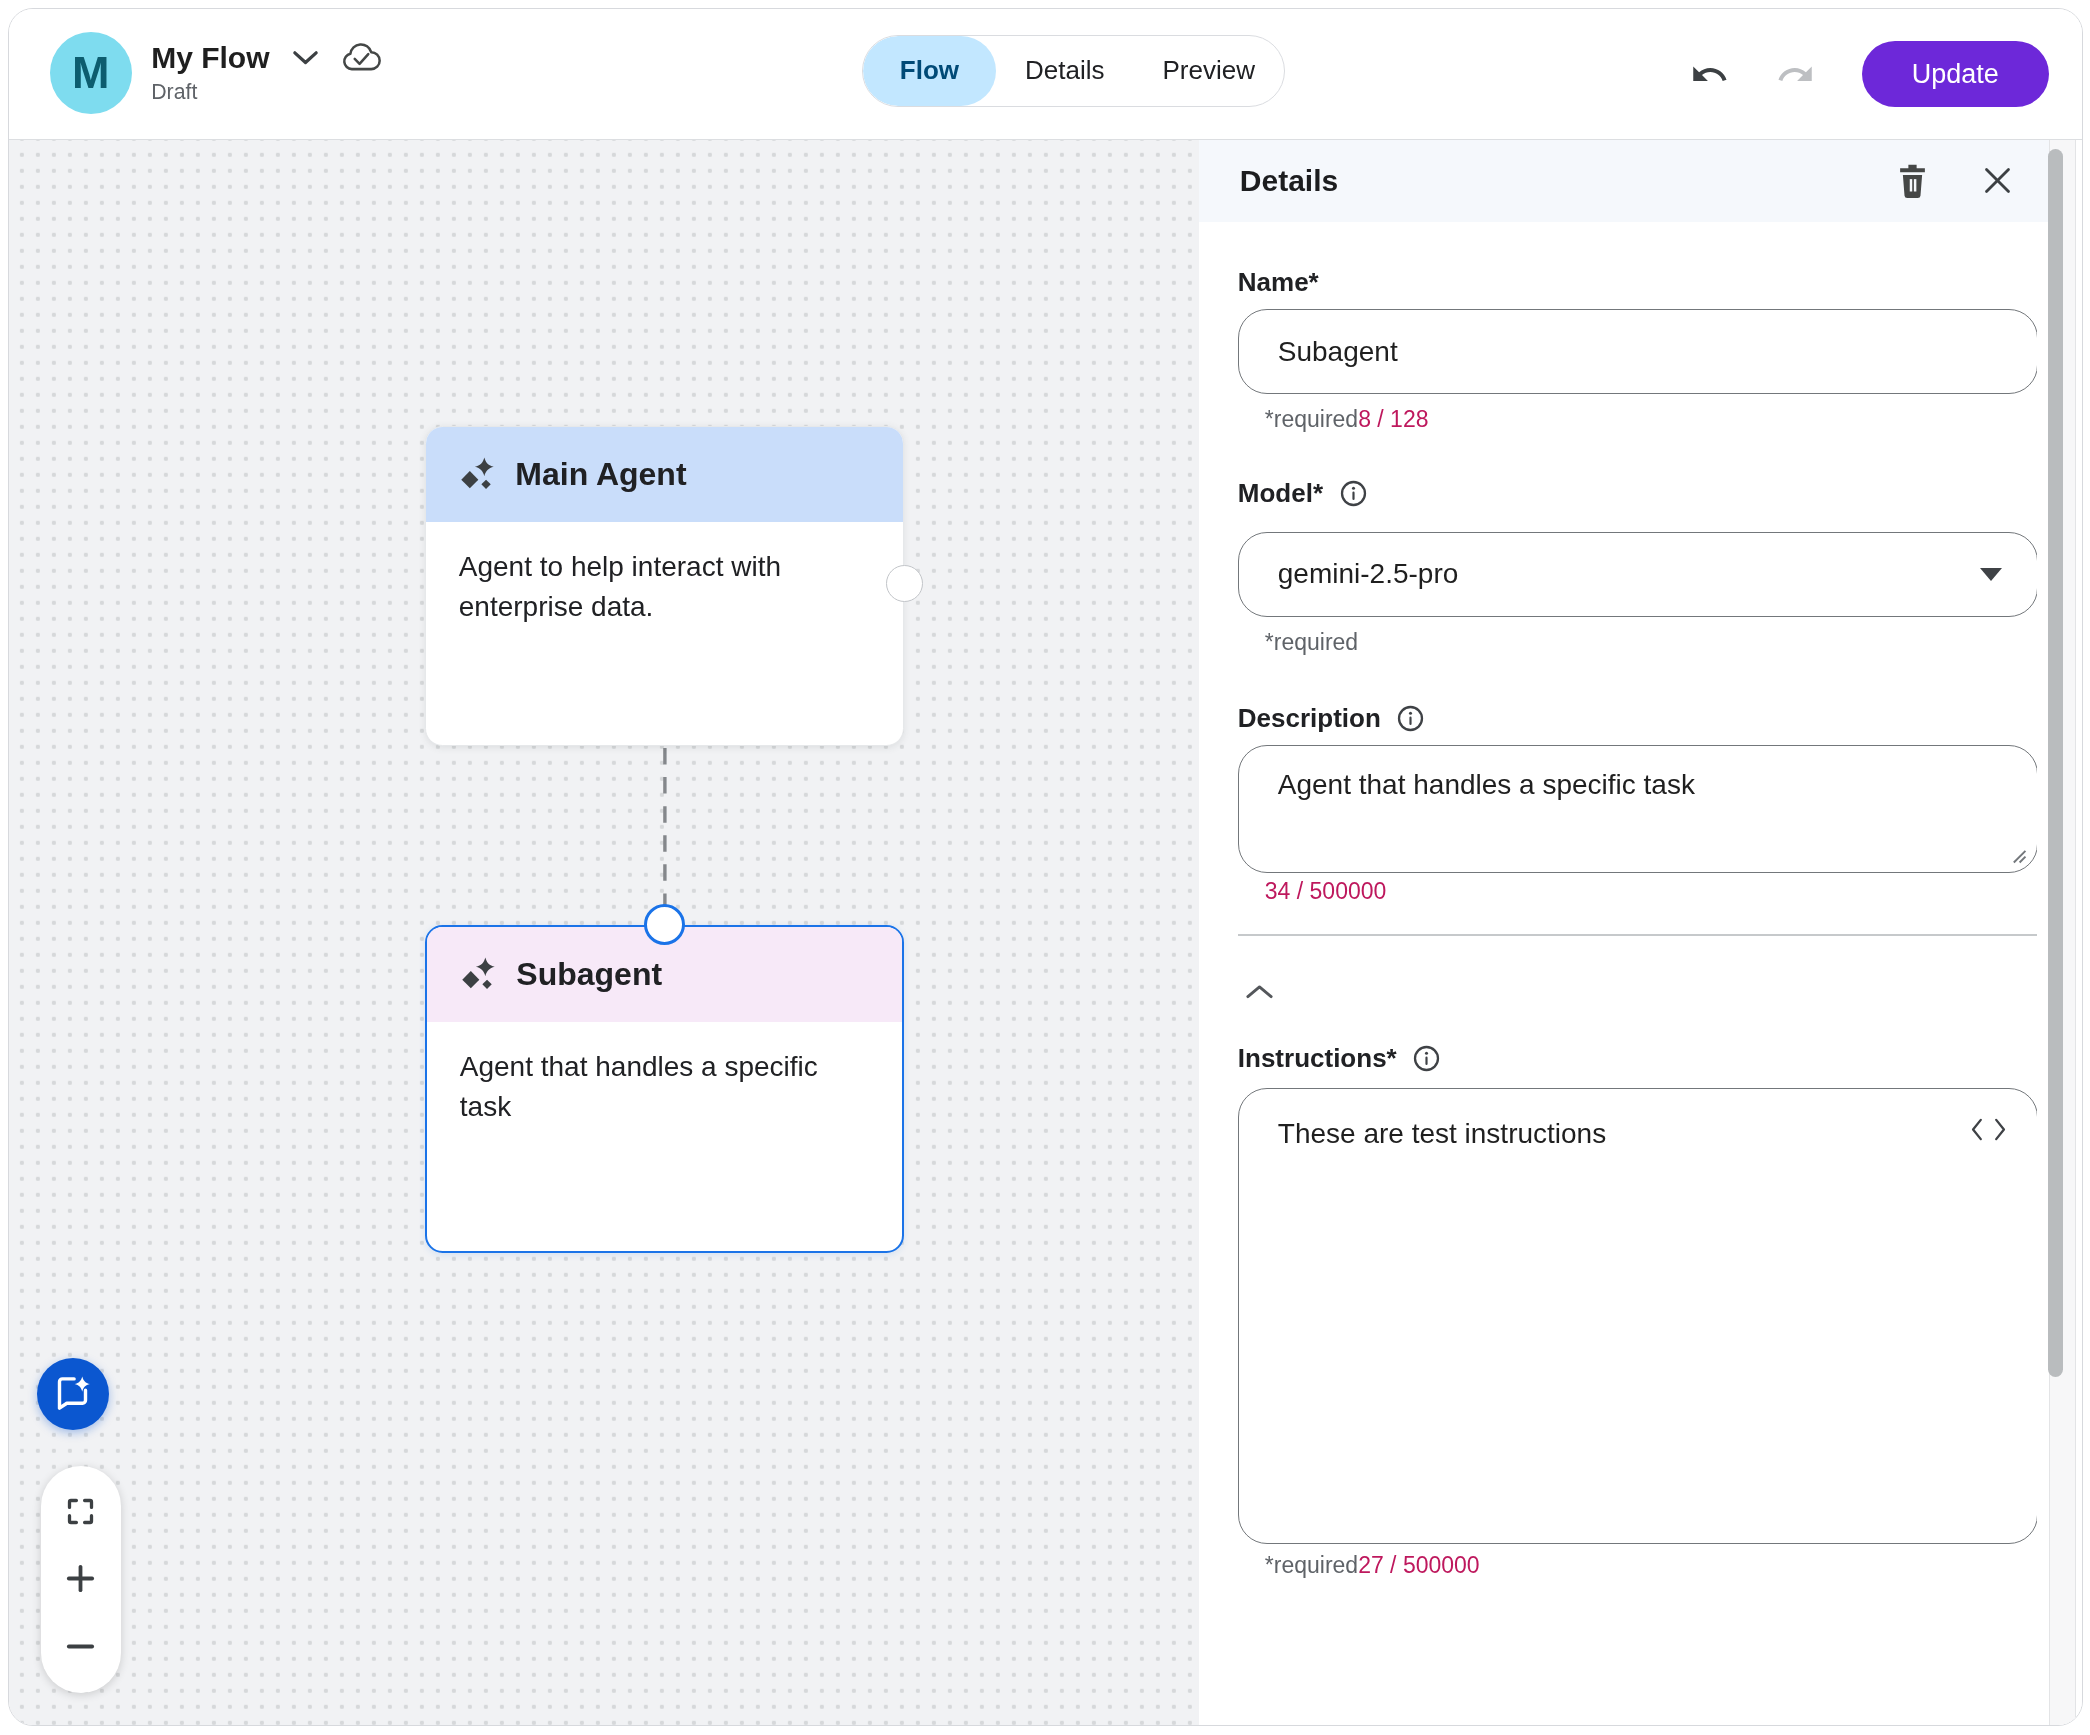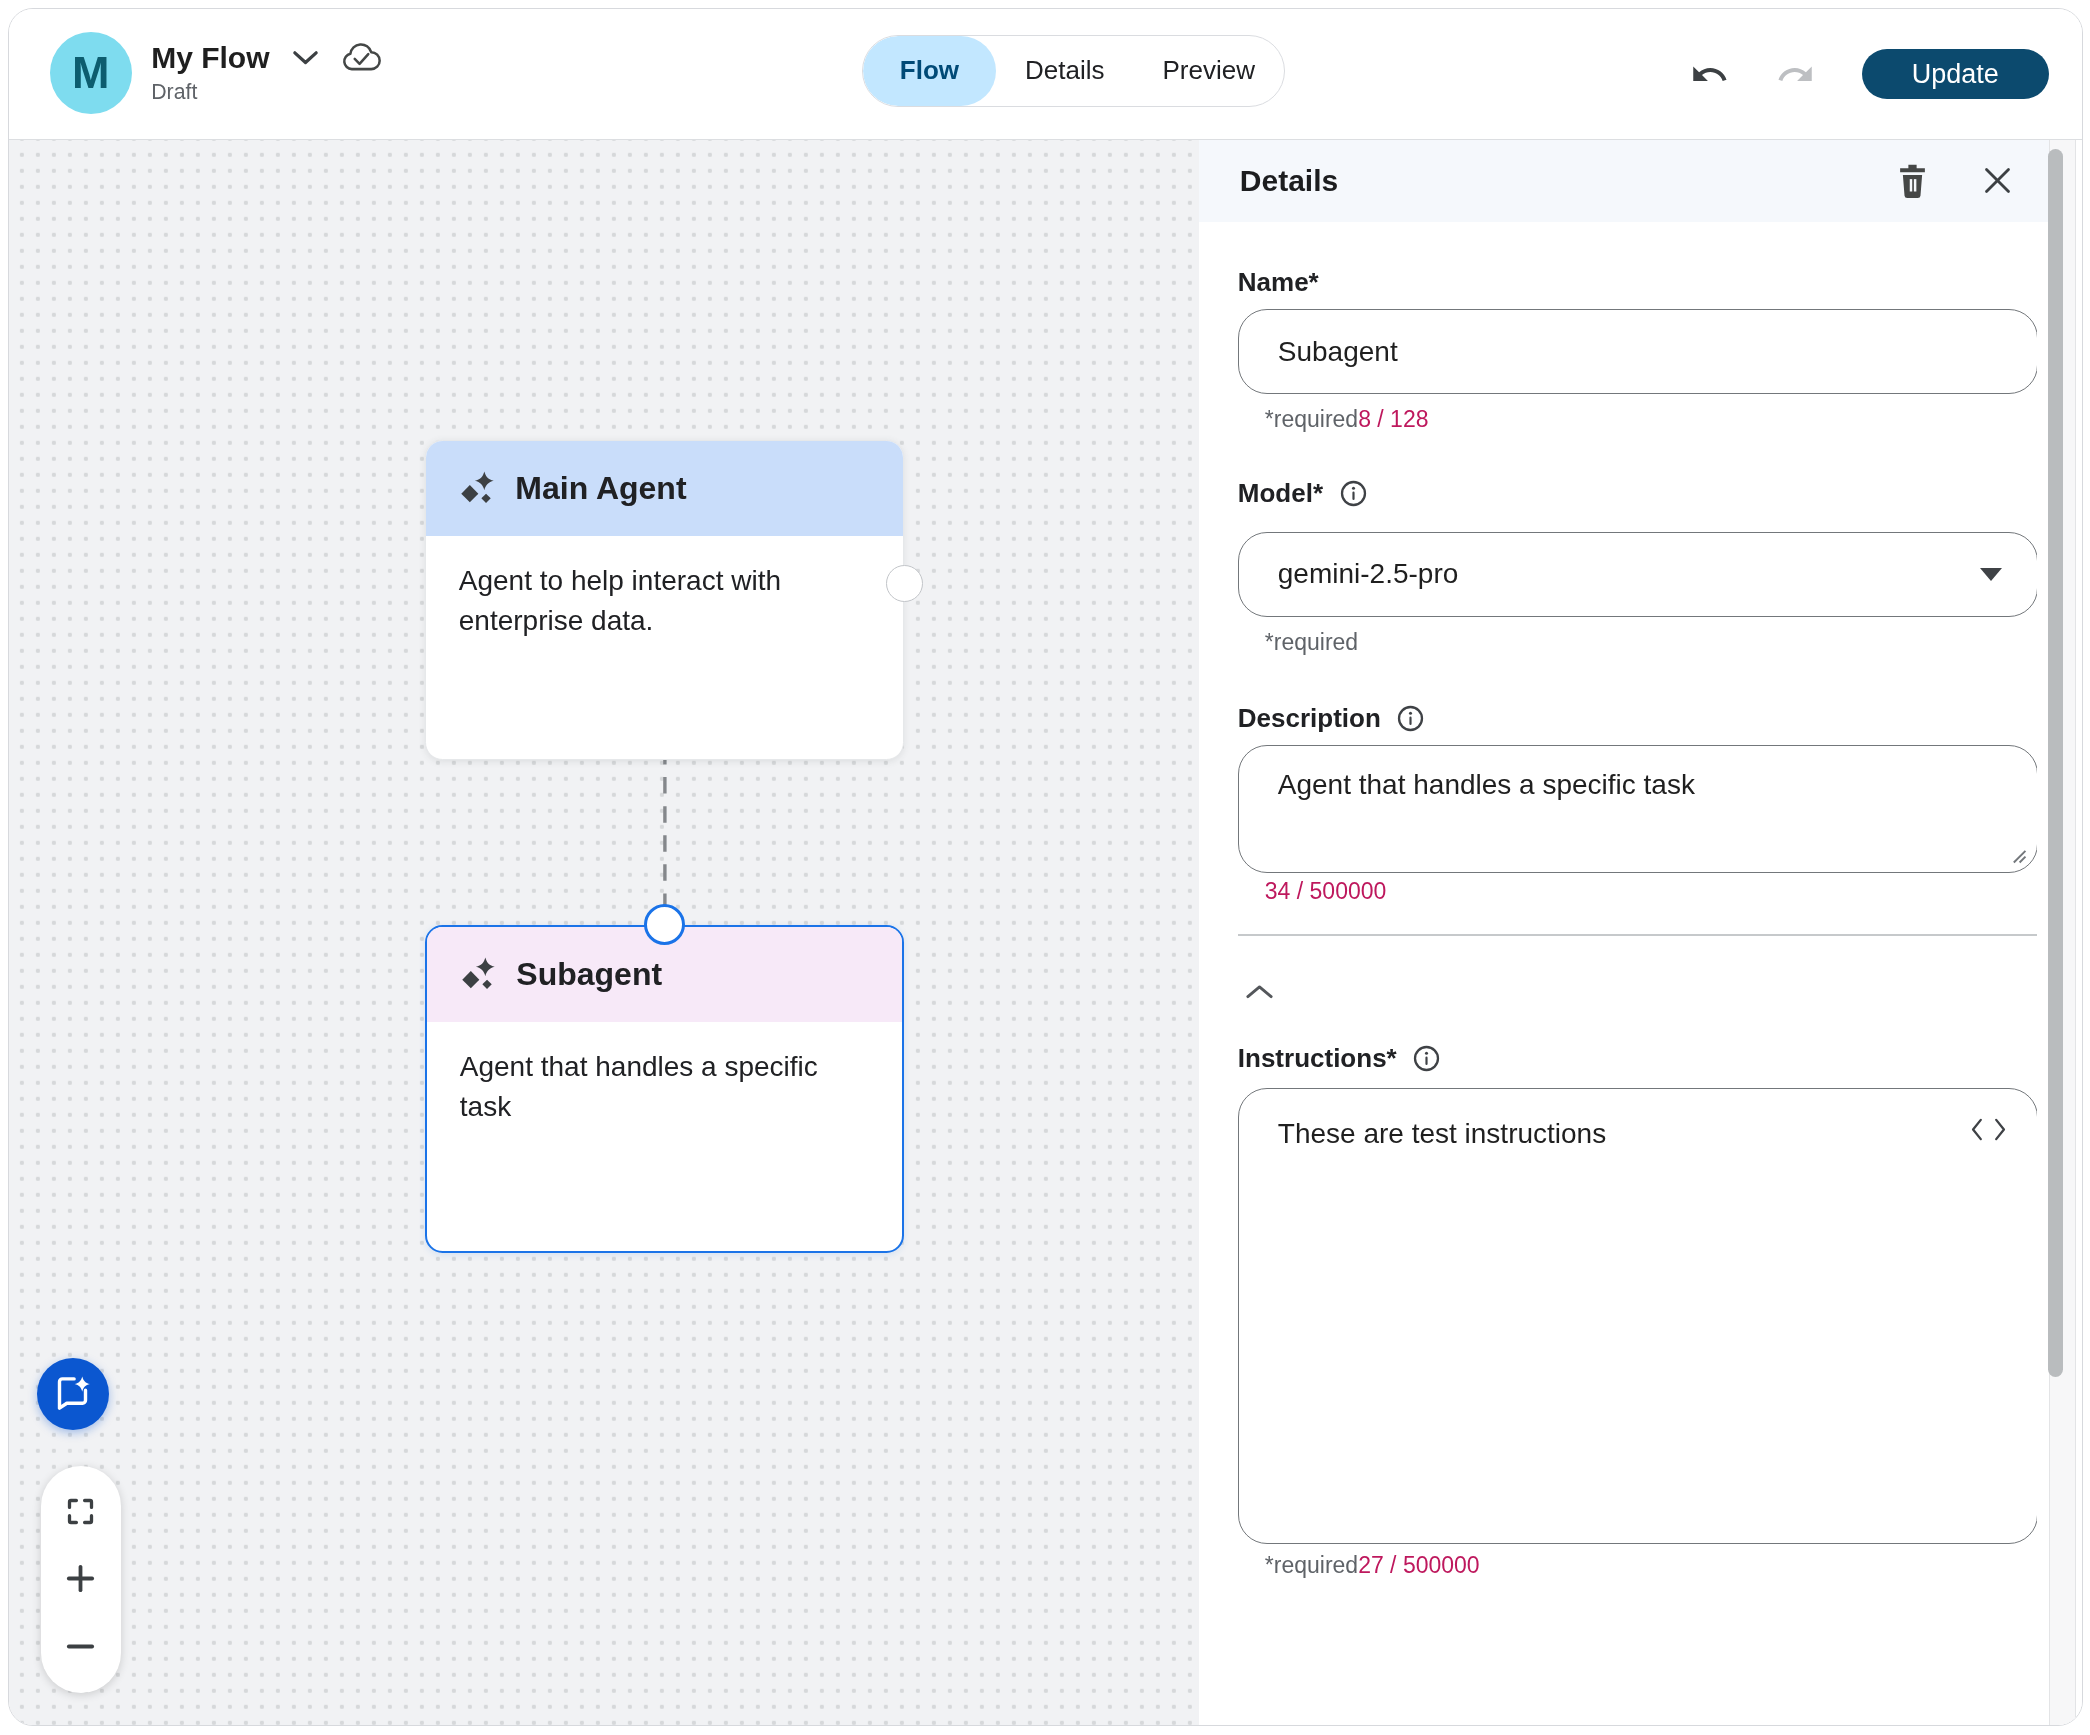--- a/index.html
+++ b/index.html
@@ -18,32 +18,32 @@
   .app-title{font-size:30px;font-weight:700;color:#1f1f1f;}
   .app-status{font-size:21.3px;color:#5f6368;margin-top:4.9px;}
 
   .tabs{position:absolute;left:853px;top:26px;height:72px;display:inline-flex;align-items:center;
         background:#fff;border:1.9px solid #dadce0;border-radius:969px;overflow:hidden;}
   .tab{height:100%;display:flex;align-items:center;padding:0 29px;font-size:26px;color:#202124;cursor:pointer;}
   .tab.active{background:#c2e7ff;color:#004a77;font-weight:700;border-radius:969px;padding:0 37px;}
 
   .topbar-right{position:absolute;right:33px;top:0;height:131px;display:flex;align-items:center;gap:47px;}
   .icon-btn{background:none;border:none;padding:0;cursor:pointer;display:flex;align-items:center;}
-  .btn-primary{height:50px;padding:0 50px;border:none;border-radius:969px;background:#0c4a6e;color:#fff;
+  .btn-primary{height:66px;padding:0 50px;border:none;border-radius:969px;background:#6d28d9;color:#fff;
                font-size:27px;font-weight:500;font-family:"Liberation Sans",sans-serif;cursor:pointer;}
 
   
   .main{position:absolute;top:131px;left:0;right:0;bottom:0;display:flex;}
   .canvas{width:1190px;position:relative;background:#f1f2f4;overflow:hidden;
           background-image:radial-gradient(circle,#d6d8da 1.9px,transparent 2.5px);
           background-size:16px 16px;background-position:4.9px 6.8px;}
 
   
   .node{position:absolute;width:479px;border-radius:17.5px;background:#fff;overflow:hidden;}
-  .node-main{left:416px;top:300px;height:320px;border:1px solid #e6e8ea;box-shadow:0 1.9px 7.8px rgba(60,64,67,.10);}
+  .node-main{left:416px;top:286px;height:320px;border:1px solid #e6e8ea;box-shadow:0 1.9px 7.8px rgba(60,64,67,.10);}
   .node-sub{left:416px;top:785px;height:328px;border:2.9px solid #1a73e8;box-shadow:0 1.9px 7.8px rgba(26,115,232,.12);}
   .node-head{height:95px;display:flex;align-items:center;gap:17.5px;padding:0 31px;font-size:32px;font-weight:600;color:#202124;}
   .node-main .node-head{background:#c9ddfa;}
   .node-sub .node-head{background:#f7e9f8;}
   .node-body{padding:25px 33px;font-size:28px;color:#202124;line-height:40px;}
 
   .port{position:absolute;border-radius:50%;background:#fff;}
   .port-right{left:877px;top:425px;width:37px;height:37px;border:1.9px solid #c2c5c9;}
   .port-top{left:635px;top:764px;width:41px;height:41px;border:3.4px solid #1a73e8;}
   .connector{position:absolute;left:652px;top:608px;}

